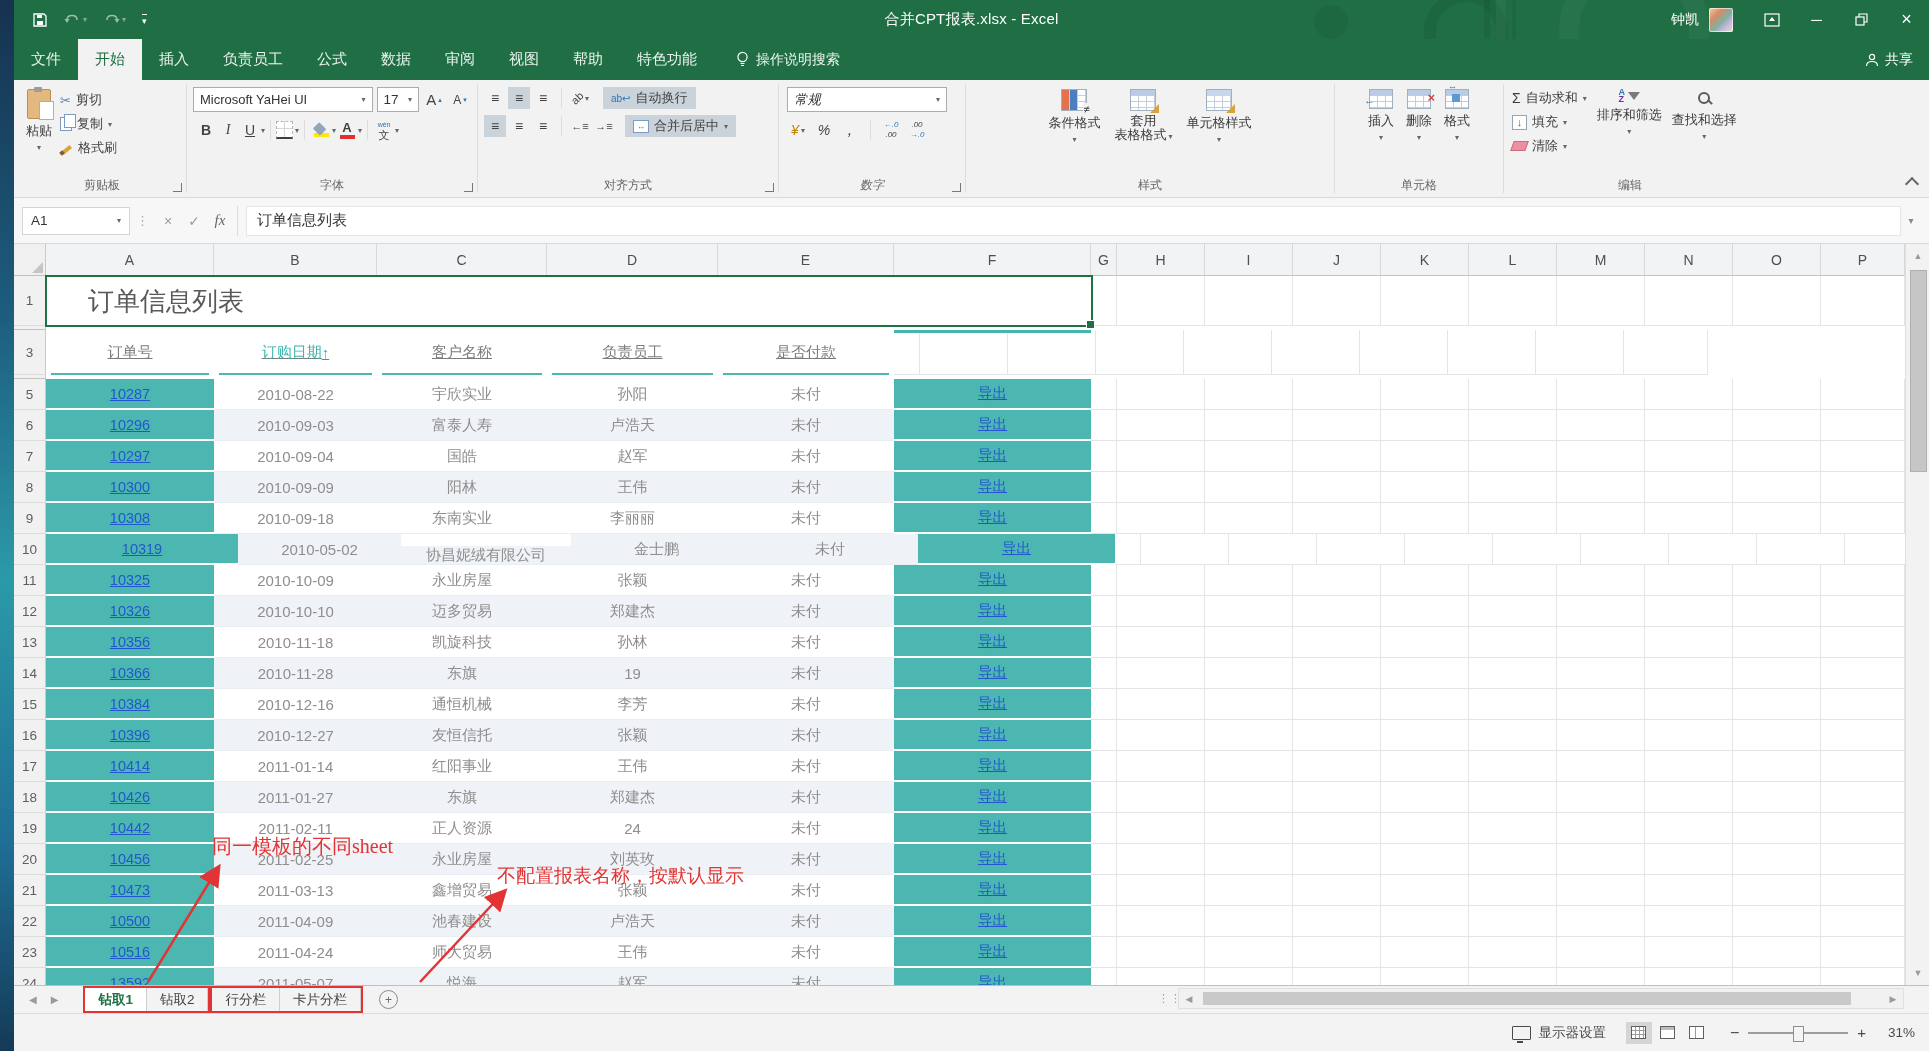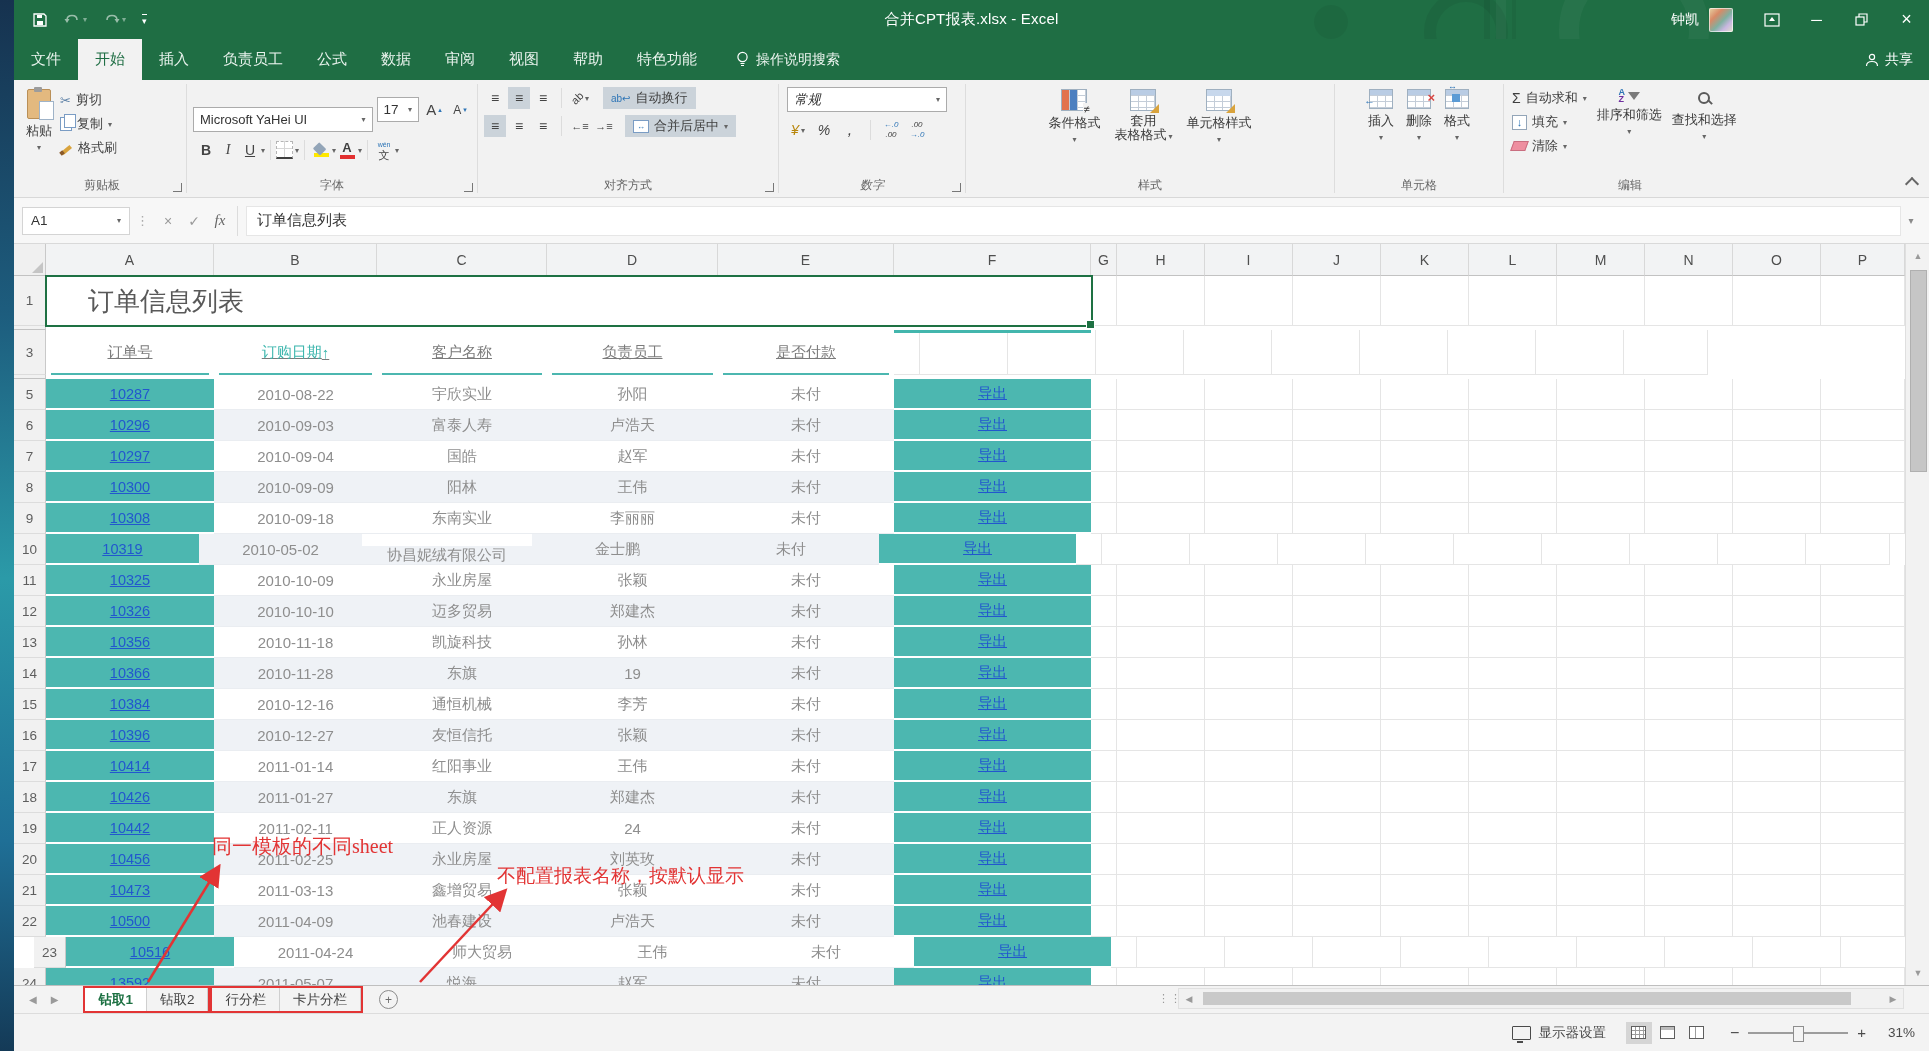--- a/index.html
+++ b/index.html
@@ -279,21 +279,21 @@
         </div>
       </div>
       <div class="glabel">剪贴板</div>
       <div class="glaunch"></div>
     </div>
     <div class="gsep"></div>
 
     <div class="rgroup" style="width:290px;">
       <div class="gbody" style="padding:2px 6px;">
         <div style="display:flex;gap:4px;align-items:center;">
-          <div class="combo" style="width:200px;margin-top:20px;">
+          <div class="combo" style="width:200px;">
               <span style="font-size:13px;">Microsoft YaHei UI</span>
               <span class="car">▾</span>
             </div>
           <div class="combo" style="width:46px;">
               <span>17</span>
               <span class="car">▾</span>
             </div>
           <span class="icbtn" style="font-size:15px;">A<span style="font-size:7px;vertical-align:top;color:#2E75B6;">▴</span></span>
           <span class="icbtn" style="font-size:12px;">A<span style="font-size:7px;vertical-align:top;color:#2E75B6;">▾</span></span>
         </div>
@@ -707,21 +707,21 @@
         <div class="c empty" style="width: 88px;"></div>
         <div class="c empty" style="width: 88px;"></div>
         <div class="c empty" style="width: 88px;"></div>
         <div class="c empty" style="width: 88px;"></div>
         <div class="c empty" style="width: 88px;"></div>
         <div class="c empty" style="width: 88px;"></div>
         <div class="c empty" style="width: 84px;"></div>
       </div>
       <div class="grow" style="height: 31px;">
         <div class="rh">10</div>
-        <div class="c teal" style="width: 153px;">
+        <div class="c teal" style="width: 192px;">
           <span class="link">10319</span>
         </div>
         <div class="c bez alt" style="width: 163px;">2010-05-02</div>
         <div class="c bez alt" style="width: 170px; margin-top: 12px;">协昌妮绒有限公司</div>
         <div class="c bez alt" style="width: 171px;">金士鹏</div>
         <div class="c bez alt" style="width: 176px;">未付</div>
         <div class="c teal" style="width: 197px;">
           <span class="link">导出</span>
         </div>
         <div class="c empty" style="width: 26px;"></div>
@@ -1004,21 +1004,21 @@
         <div class="c empty" style="width: 88px;"></div>
         <div class="c empty" style="width: 88px;"></div>
         <div class="c empty" style="width: 88px;"></div>
         <div class="c empty" style="width: 88px;"></div>
         <div class="c empty" style="width: 88px;"></div>
         <div class="c empty" style="width: 88px;"></div>
         <div class="c empty" style="width: 88px;"></div>
         <div class="c empty" style="width: 88px;"></div>
         <div class="c empty" style="width: 84px;"></div>
       </div>
-      <div class="grow" style="height: 31px; padding-left: 20px;">
+      <div class="grow" style="height: 31px;">
         <div class="rh">23</div>
         <div class="c teal" style="width: 168px;">
           <span class="link">10516</span>
         </div>
         <div class="c bez" style="width: 163px;">2011-04-24</div>
         <div class="c bez" style="width: 170px;">师大贸易</div>
         <div class="c bez" style="width: 171px;">王伟</div>
         <div class="c bez" style="width: 176px;">未付</div>
         <div class="c teal" style="width: 197px;">
           <span class="link">导出</span>

